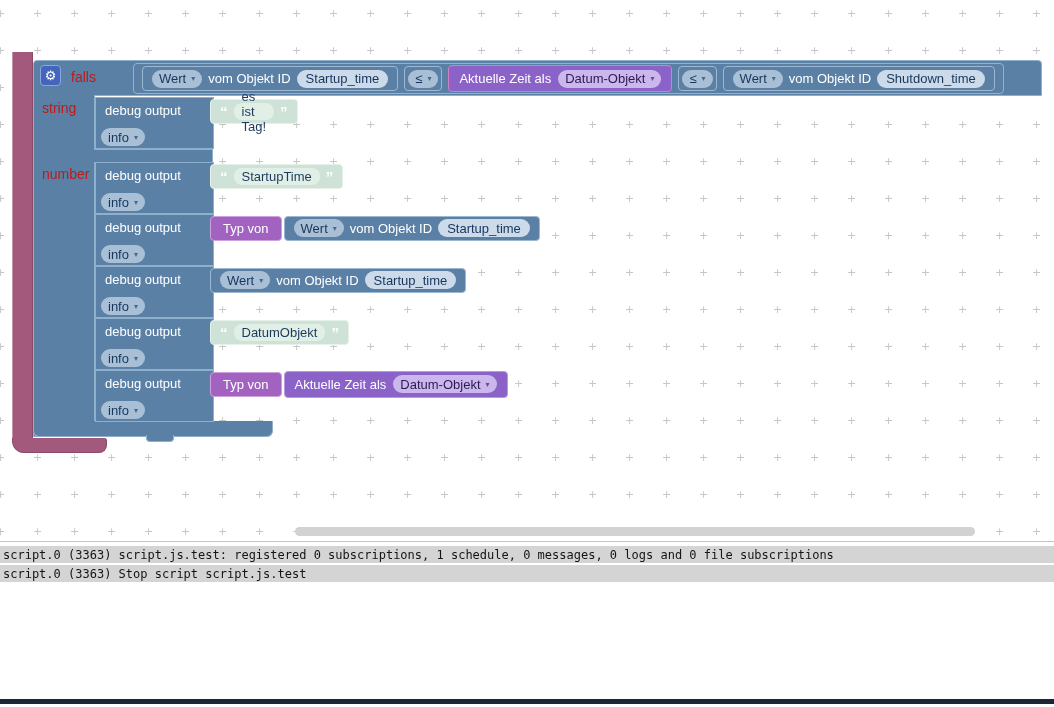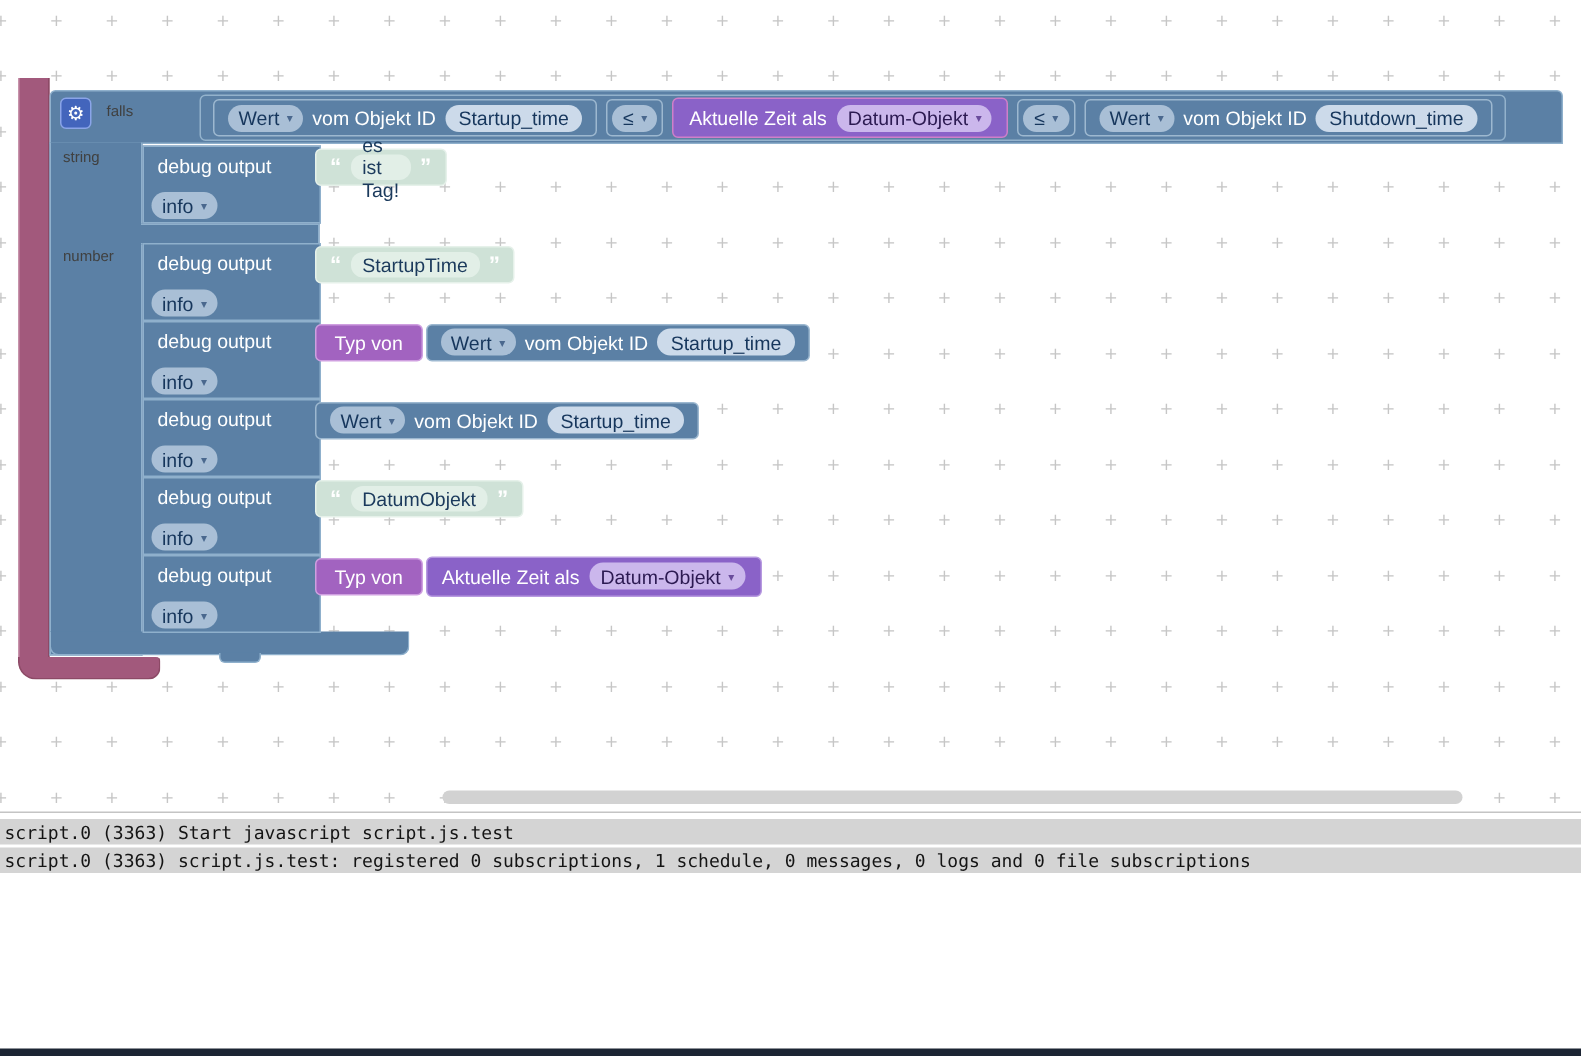--- a/index.html
+++ b/index.html
@@ -25,21 +25,21 @@
   
   .blue { background:#5b80a5; border:1px solid #8fb0cc; }
   .if-header { position:absolute; left:33px; top:60px; width:1009px; height:36px; border-radius:4px 4px 0 0; z-index:2; }
   .if-spine  { position:absolute; left:33px; top:95px; width:62px; height:342px; border-top:none; z-index:2; }
   .if-divider{ position:absolute; left:94px; top:149px; width:119px; height:14px; border-left:none; z-index:2; }
   .if-bottom { position:absolute; left:33px; top:421px; width:240px; height:16px;
                border-radius:0 0 6px 6px; border-top:none; z-index:2; }
   .if-tab    { position:absolute; left:146px; top:435px; width:28px; height:7px;
                background:#5b80a5; border:1px solid #8fb0cc; border-top:none;
                border-radius:0 0 4px 4px; z-index:3; }
-  .kw { position:absolute; color:#404040; font-size:10px; z-index:3; }
+  .kw { position:absolute; color:#b91c1c; font-size:14px; z-index:3; }
   .gear { position:absolute; left:40px; top:65px; width:21px; height:21px; z-index:3;
     background:#4365bc; border:1px solid #8aa4e8; border-radius:4px; color:#fff;
     font-size:13px; line-height:19px; text-align:center; }
 
   
   .cond { position:absolute; left:133px; top:63px; height:31px; z-index:3;
     display:flex; align-items:center; gap:6px; padding:0 8px;
     background:#5b80a5; border:1px solid #93b2cc; border-radius:4px; }
   .getval { display:flex; align-items:center; gap:6px; height:25px; padding:0 9px;
     background:#5b80a5; border:1px solid #9db8d0; border-radius:4px; }
@@ -680,17 +680,17 @@
           <span class="arrow">▾</span>
         </span>
       </div>
     </div>
   </div>
 
   <div class="hscroll"></div>
 </div>
 
 <div class="log">
-  <div class="log-row">script.0 (3363) Start javascript script.js.test</div>
   <div class="log-row">script.0 (3363) script.js.test: registered 0 subscriptions, 1 schedule, 0 messages, 0 logs and 0 file subscriptions</div>
+  <div class="log-row">script.0 (3363) Stop script script.js.test</div>
 </div>
 
 <div class="bottombar"></div>
 
 </body></html>

